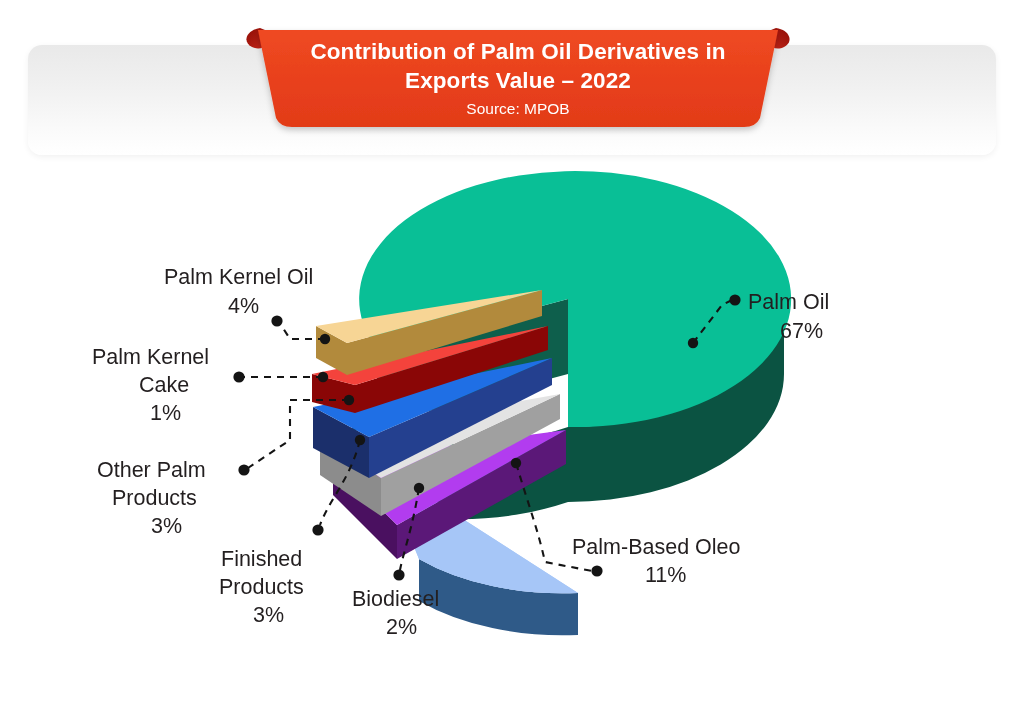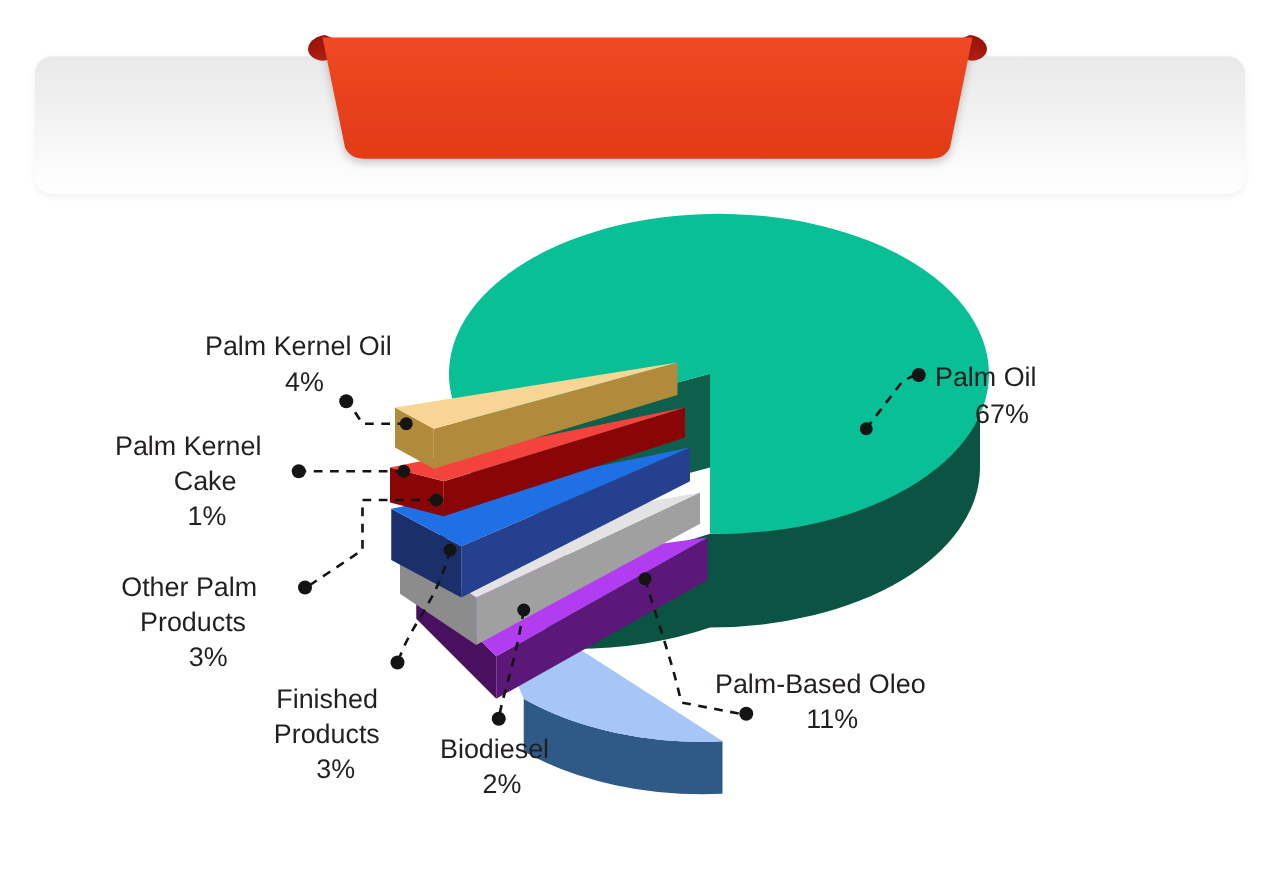--- a/index.html
+++ b/index.html
@@ -134,20 +134,27 @@
       <path d="M 22 4
                L 542 4
                L 524 92
                Q 520 101 508 101
                L 56 101
                Q 44 101 40 92
                Z" fill="url(#banner)" filter="url(#bshadow)"></path>
     </svg>
   </div>
 
+  <div class="banner-text">
+    <div class="banner-title">
+      <span>Contribution of Palm Oil Derivatives in</span><br>
+      <span>Exports Value – 2022</span>
+    </div>
+    <div class="banner-source">Source: MPOB</div>
+  </div>
 
   <div id="chart">
   <svg width="1024" height="572" viewBox="0 0 1024 572" xmlns="http://www.w3.org/2000/svg">
 
     <g>
       <path d="M 568 297
                L 568 372
                A 216 128 0 0 0 784 244
                L 784 169
                A 216 128 0 0 1 568 297 Z" fill="#0b5342"></path>

